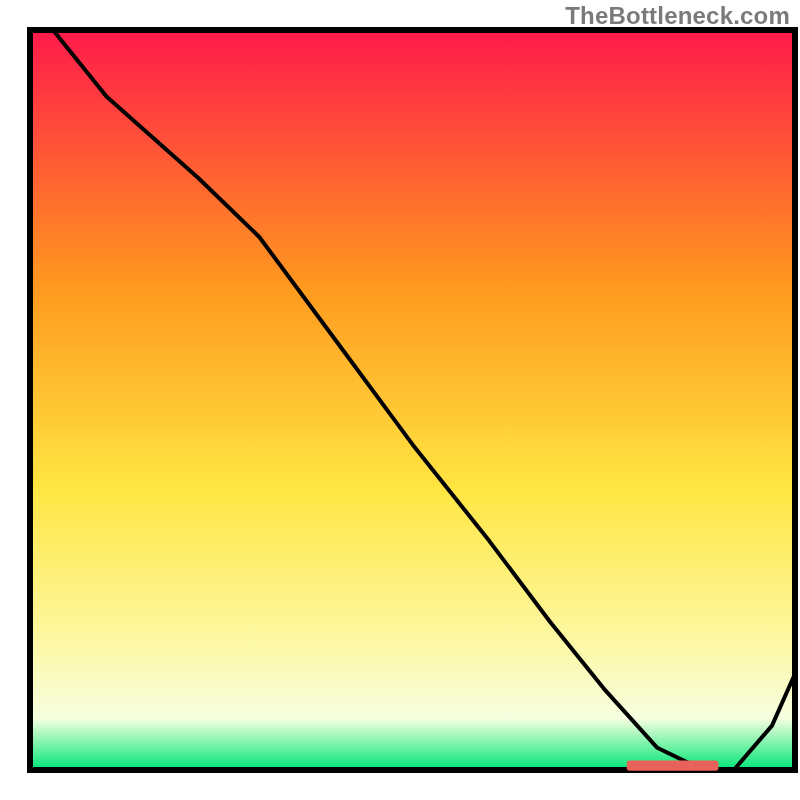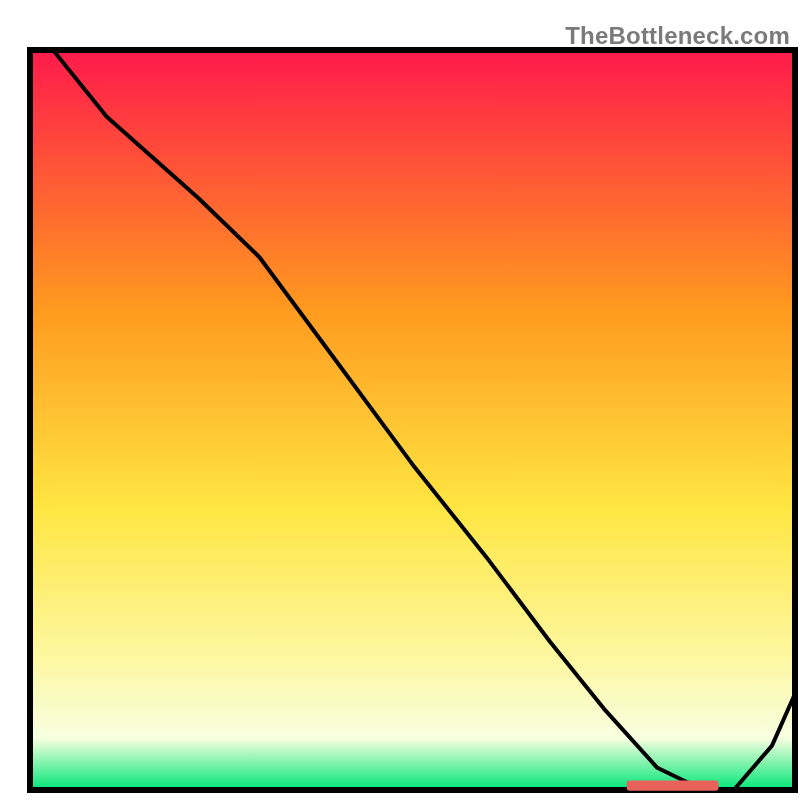--- a/index.html
+++ b/index.html
@@ -8,21 +8,20 @@
     width: 800px;
     height: 800px;
     background: #ffffff;
     font-family: Arial, Helvetica, sans-serif;
     overflow: hidden;
   }
   .stage {
     position: relative;
     width: 800px;
     height: 666px;
-    margin-top: 20px;
   }
   .watermark {
     position: absolute;
     top: 2px;
     right: 10px;
     font-size: 24px;
     font-weight: 600;
     color: #7a7a7a;
     letter-spacing: 0.2px;
   }

